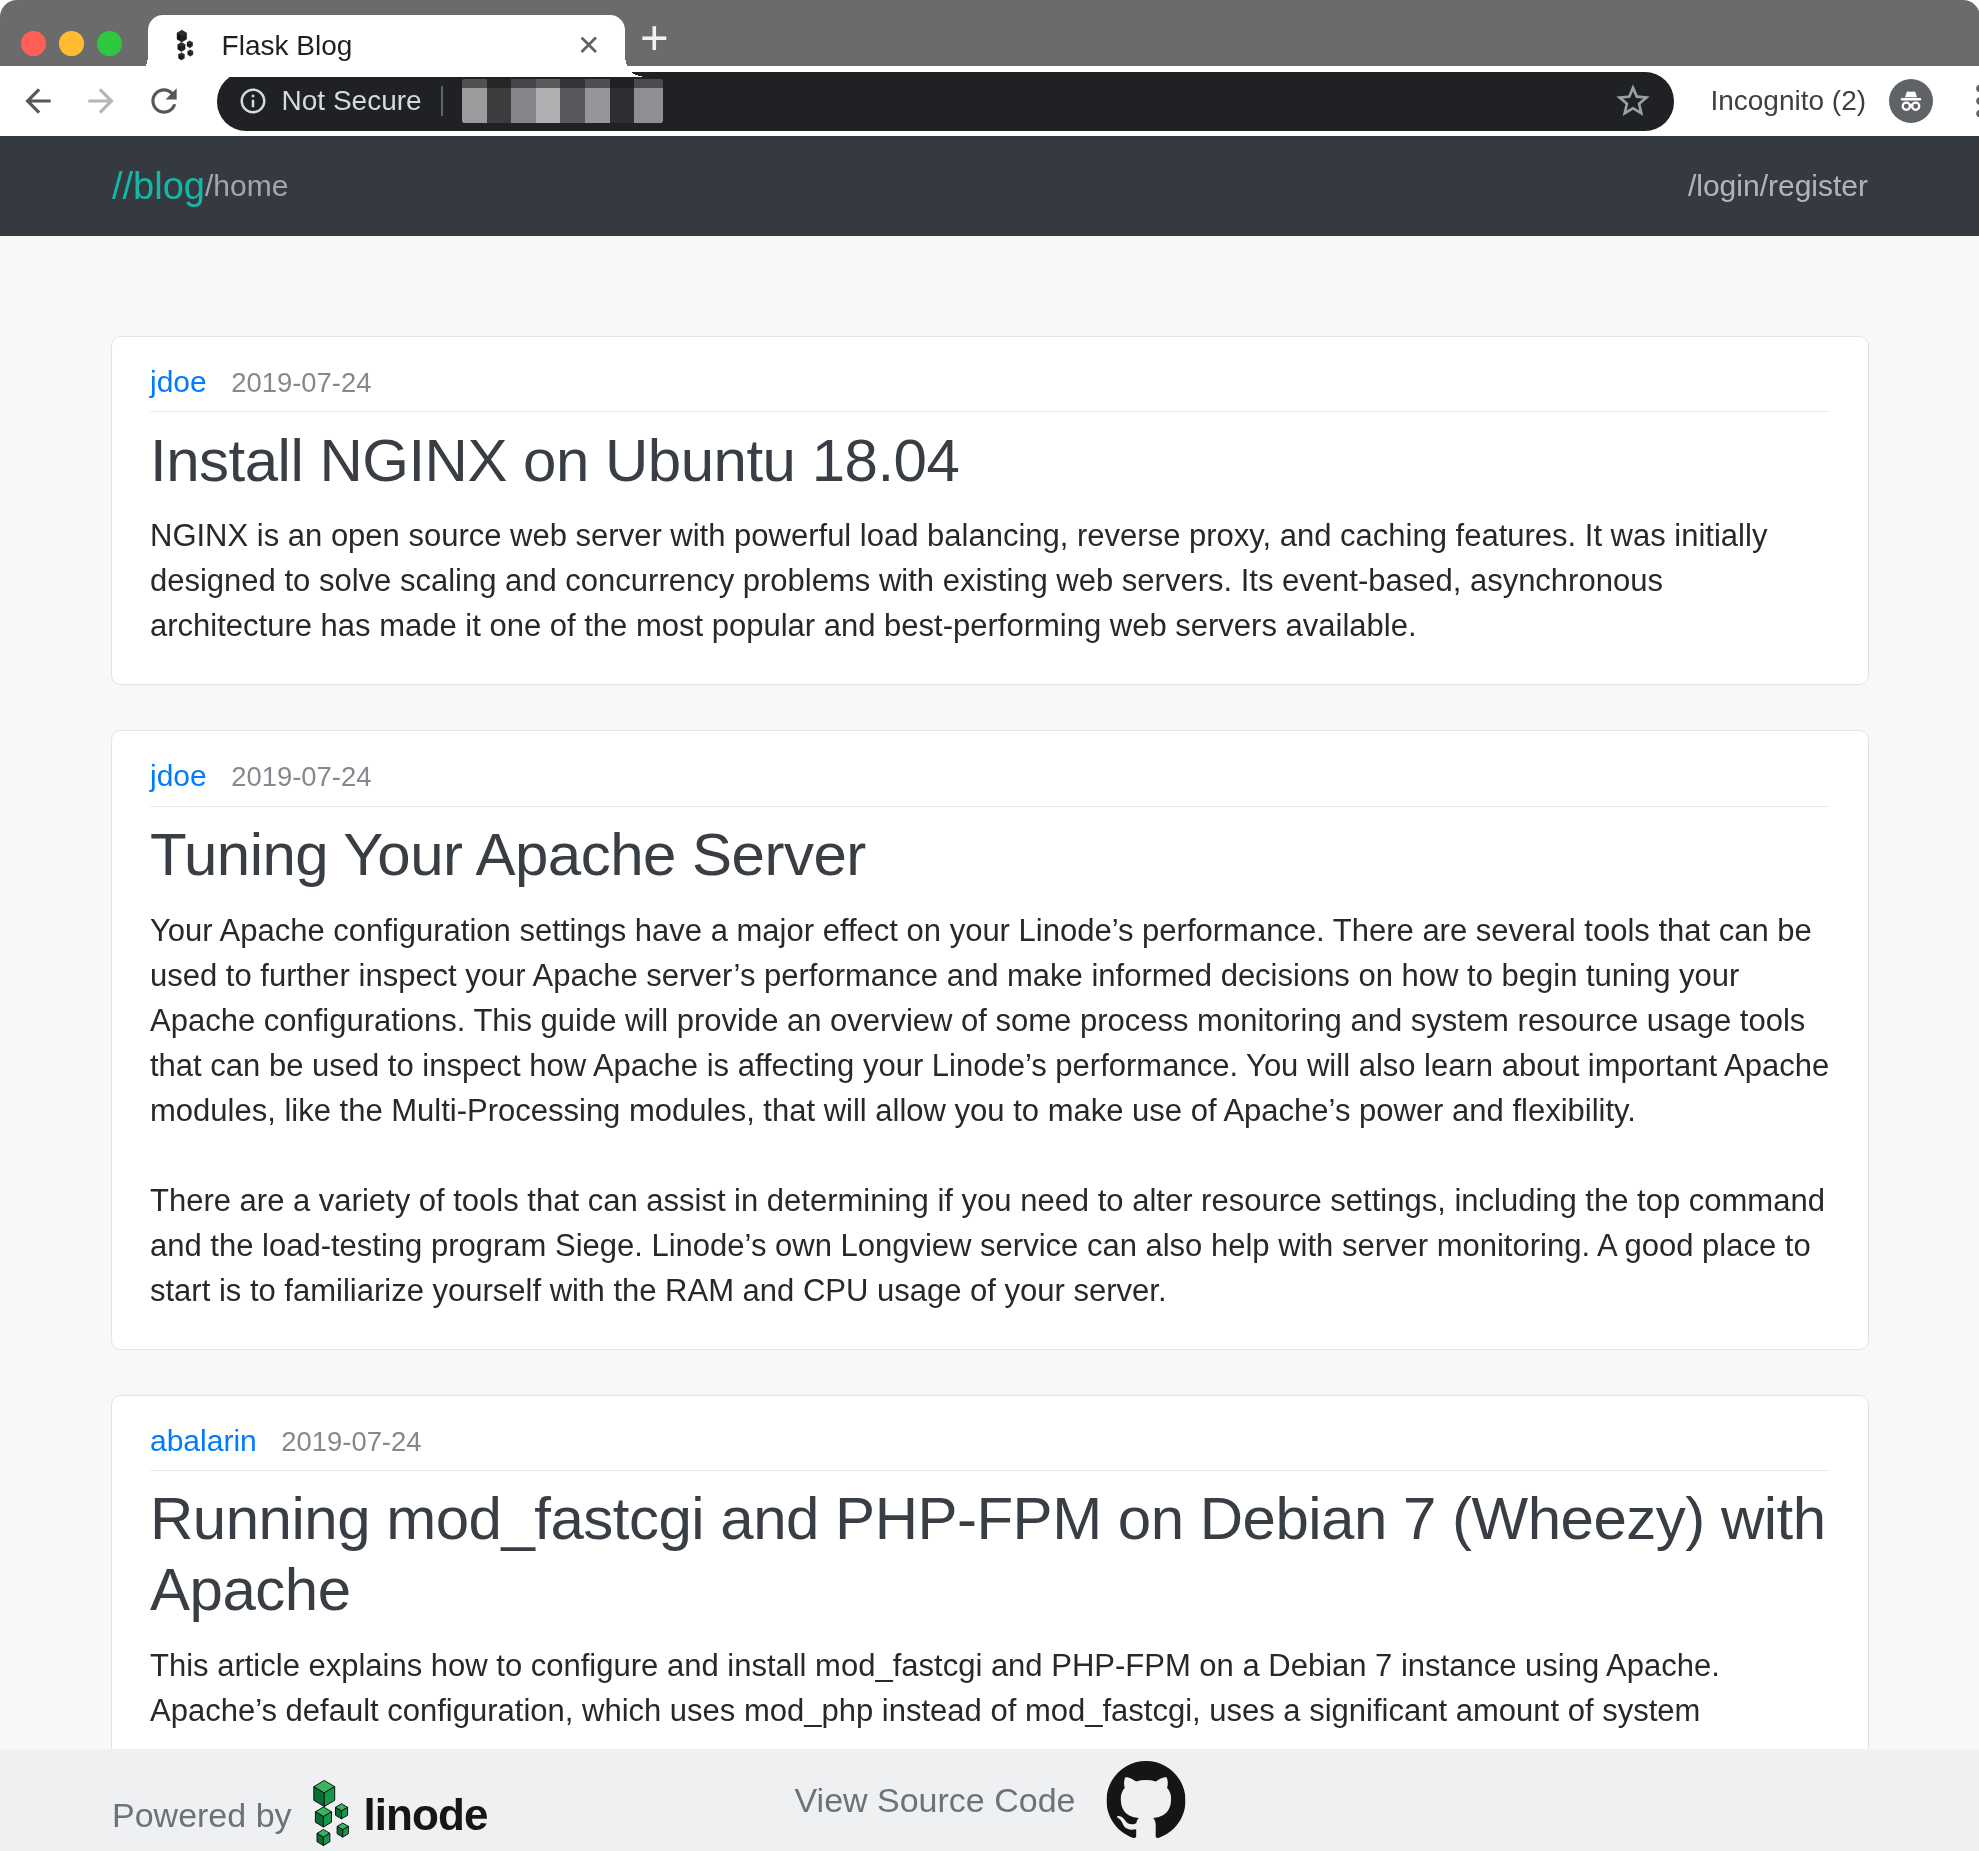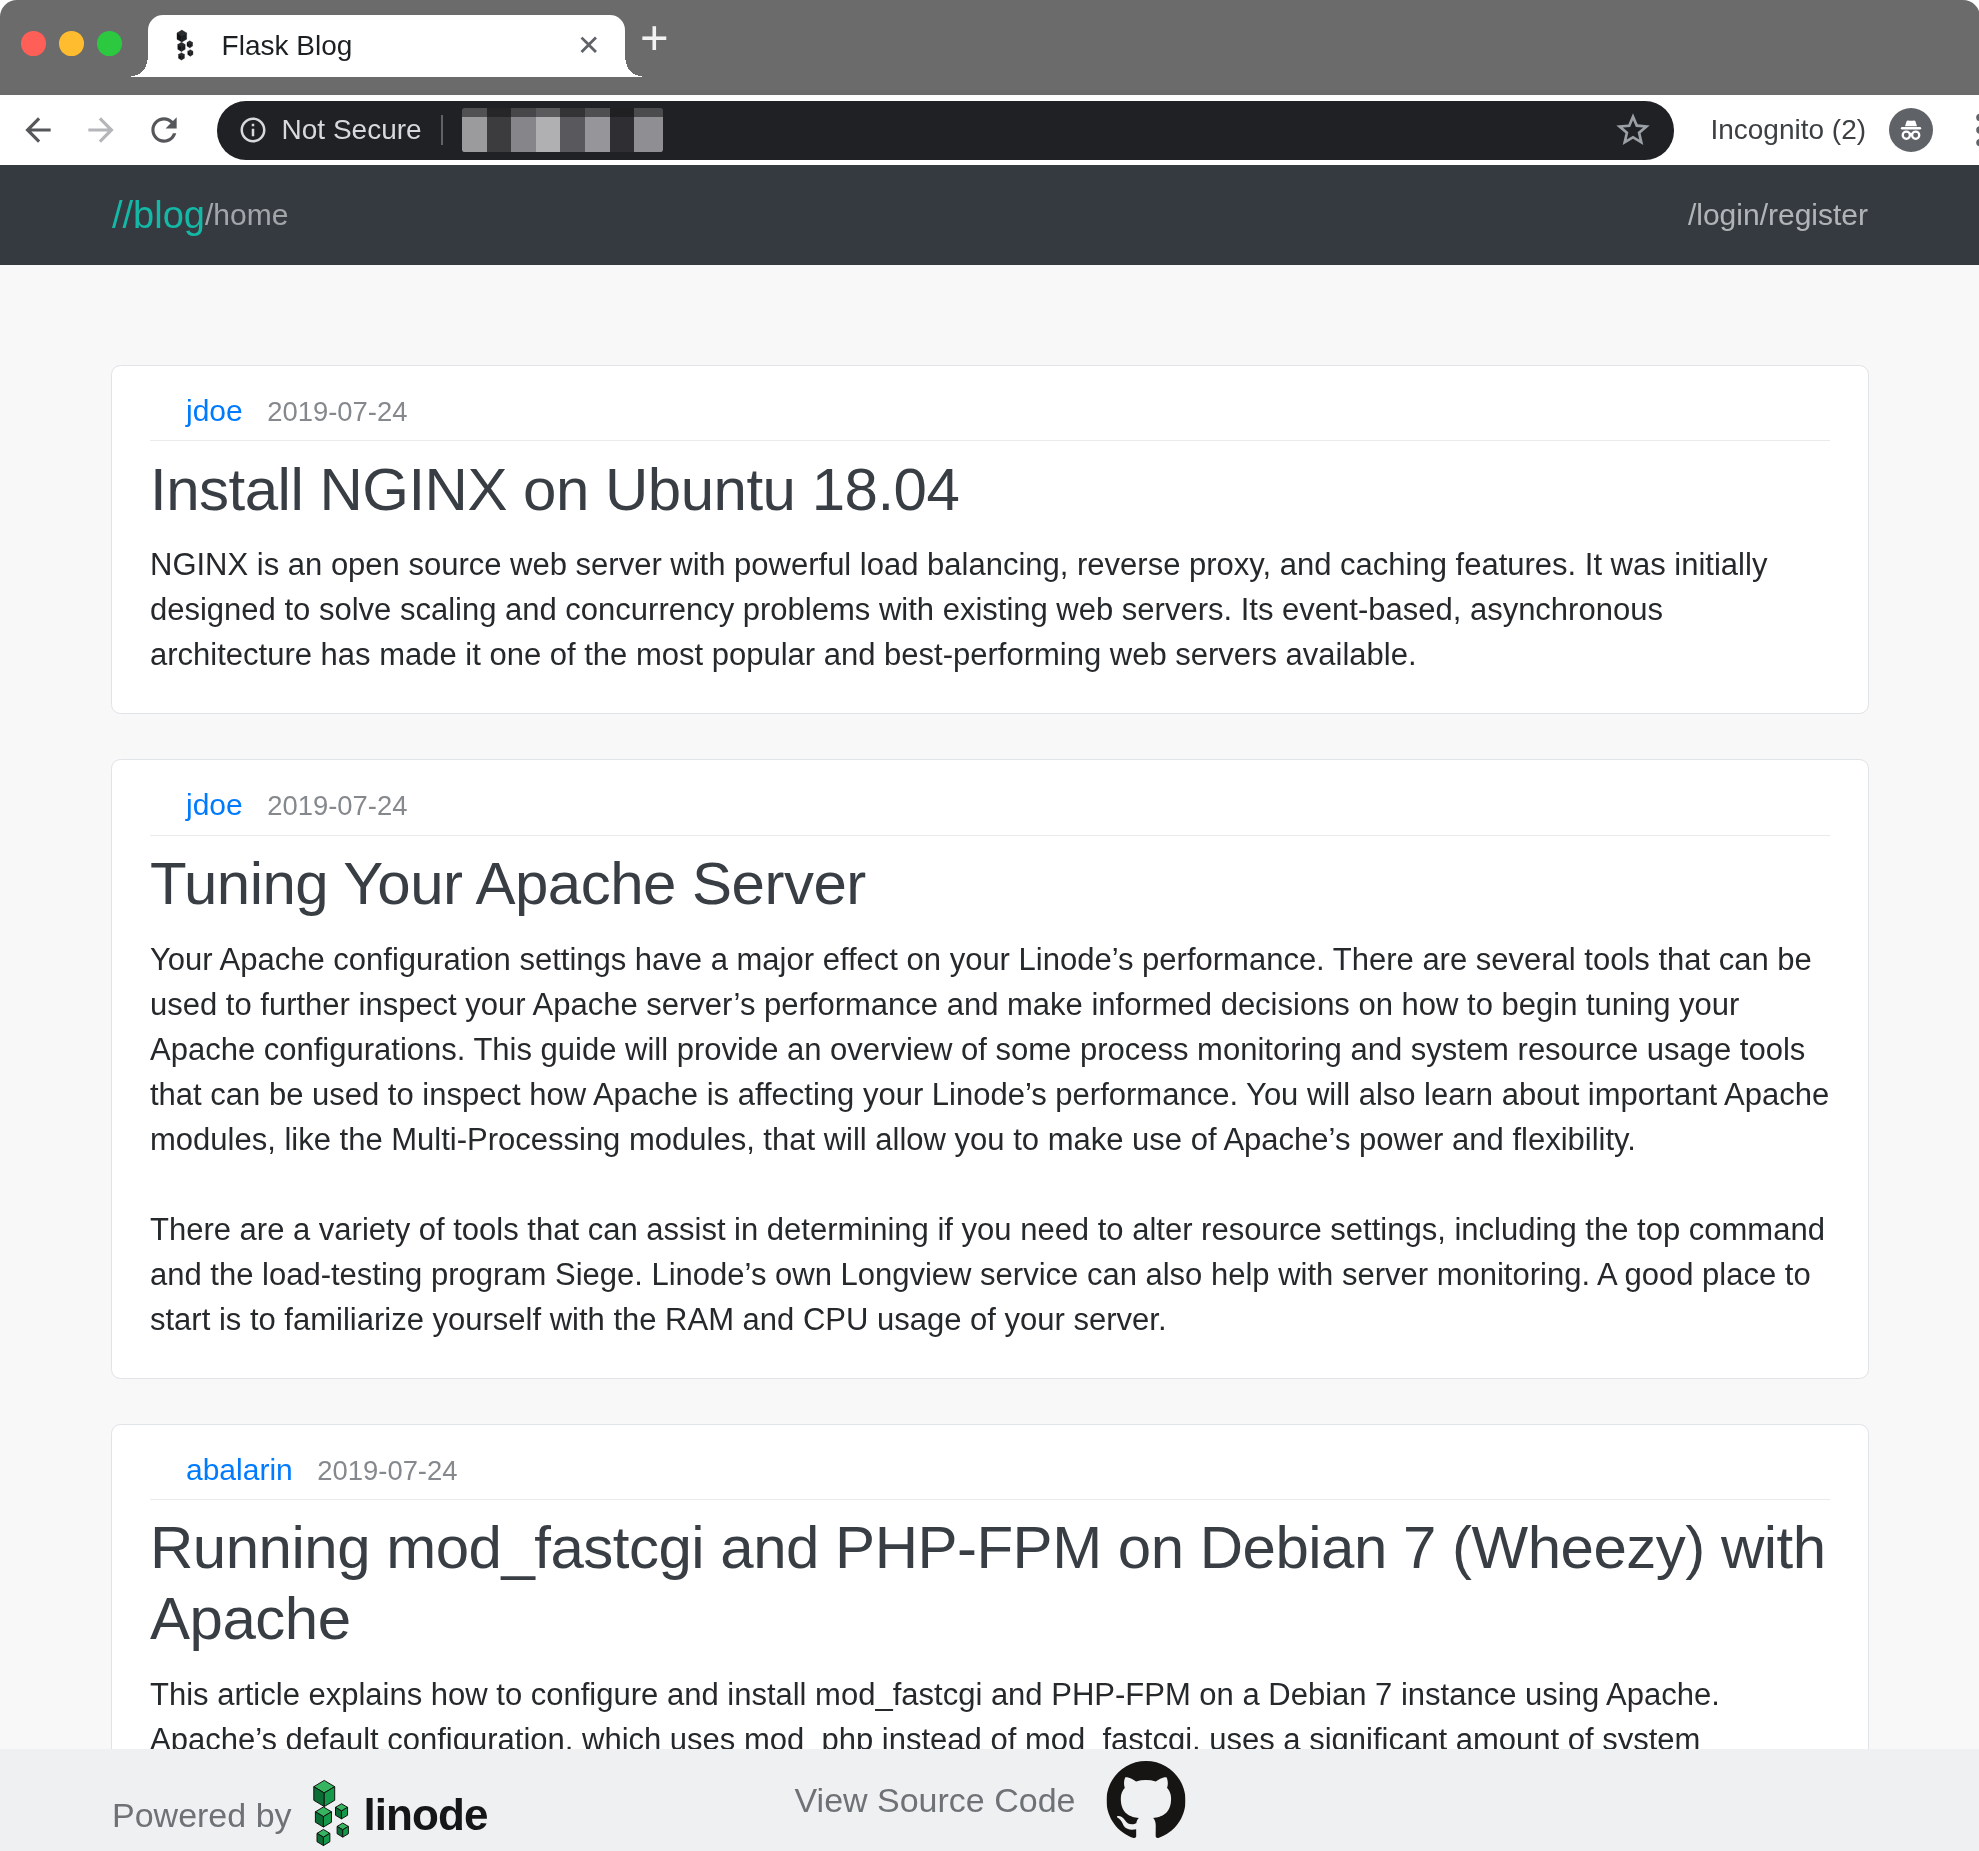--- a/index.html
+++ b/index.html
@@ -1,20 +1,20 @@
 <!DOCTYPE html>
 <html style="font-size:15px"><head>
 <meta charset="utf-8">
 <style>
   html,body{margin:0;padding:0;}
   .screen{position:relative;width:1980px;height:1851px;overflow:hidden;background:#fff;
           font-family:"Liberation Sans","DejaVu Sans",sans-serif;-webkit-font-smoothing:antialiased;}
 
   
-  .titlebar{position:relative;height:95px;background:#6b6b6b;border-radius:17px 17px 0 0;padding-left:48px;}
+  .titlebar{position:relative;height:66px;background:#6b6b6b;border-radius:17px 17px 0 0;padding-left:48px;}
   .light{position:absolute;top:31px;width:24.6px;height:24.6px;border-radius:50%;}
   .light.red{left:21px;background:#ff5f57;}
   .light.yellow{left:59px;background:#febc2e;}
   .light.green{left:97px;background:#2bc840;}
   .tab{position:absolute;left:148px;top:15px;width:477px;height:62px;background:#fff;
        border-radius:15px 15px 0 0;display:flex;align-items:center;padding:0 24.6px;box-sizing:border-box;}
   .tab::before{content:"";position:absolute;left:-17px;bottom:0;width:17px;height:17px;
        background:radial-gradient(circle 17px at 0 0,rgba(0,0,0,0) 0 16px,#fff 16px);}
   .tab::after{content:"";position:absolute;right:-17px;bottom:0;width:17px;height:17px;
        background:radial-gradient(circle 17px at 100% 0,rgba(0,0,0,0) 0 16px,#fff 16px);}
@@ -44,21 +44,21 @@
   
   .site-nav{height:100px;background:#343a40;display:flex;align-items:center;padding:0 112px;}
   .brand{font-size:38px;color:#14b8a6;text-decoration:none;}
   .nav-link{font-size:30px;color:rgba(255,255,255,.55);text-decoration:none;}
   .nav-right{margin-left:auto;display:flex;}
   .nav-right .nav-link{color:rgba(255,255,255,.62);}
 
   
   .content{background:#f8f8f9;height:1603px;box-sizing:border-box;padding:100px 111px 0;overflow:visible;}
   .card{background:#fff;border:1.9px solid #e0e3e7;border-radius:9.5px;padding:28px 38px 36px;margin-bottom:45px;}
-  .post-meta{display:flex;align-items:baseline;gap:24.6px;line-height:1.1;margin-left:36px;}
+  .post-meta{display:flex;align-items:baseline;gap:24.6px;line-height:1.1;}
   .author{font-size:30px;color:#007bff;text-decoration:none;}
   .date{font-size:27.4px;color:#85898d;}
   .meta-rule{border:none;border-top:1.9px solid #e9ebed;margin:13.2px 0 0;}
   .post-title{margin:13.2px 0 0;font-size:60px;font-weight:500;color:#383e44;line-height:1.18;letter-spacing:-0.5px;}
   .post-body p{margin:17px 0 0;font-size:31px;line-height:45px;color:#26292c;}
   .post-body p + p{margin-top:45px;}
 
   
   .footer{position:absolute;left:0;bottom:0;width:100%;height:102px;background:#eff0f2;z-index:9;}
   .footer-left{position:absolute;left:112px;top:15px;height:100%;display:flex;align-items:center;gap:17px;}

